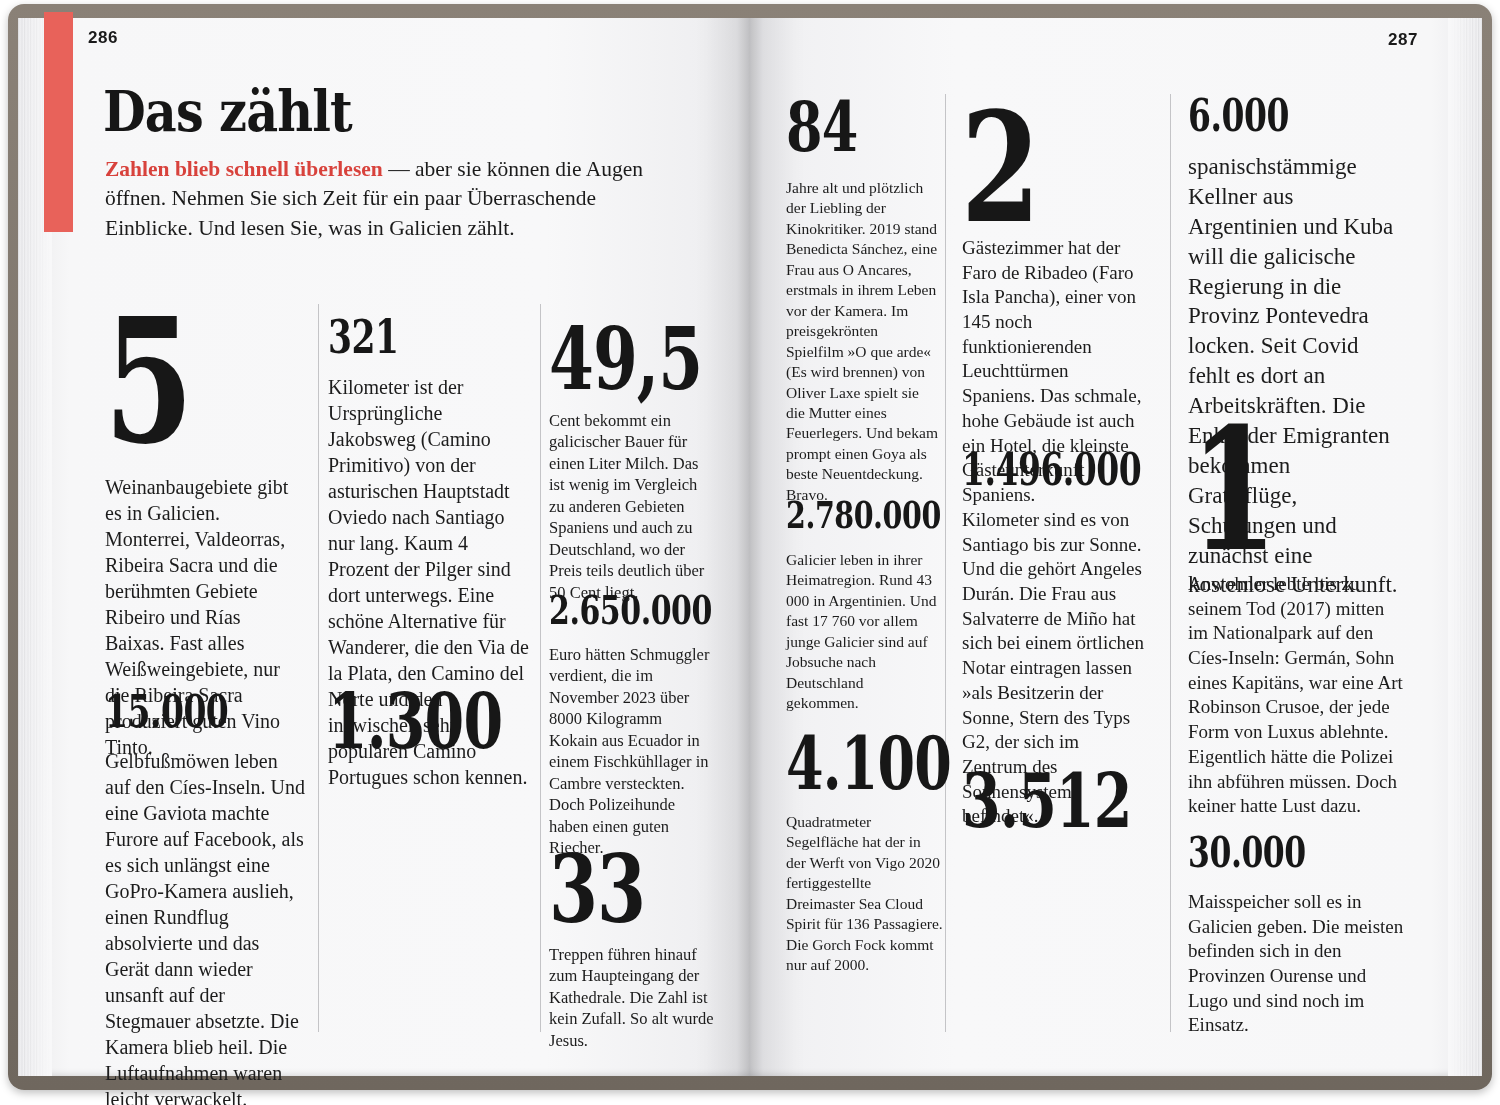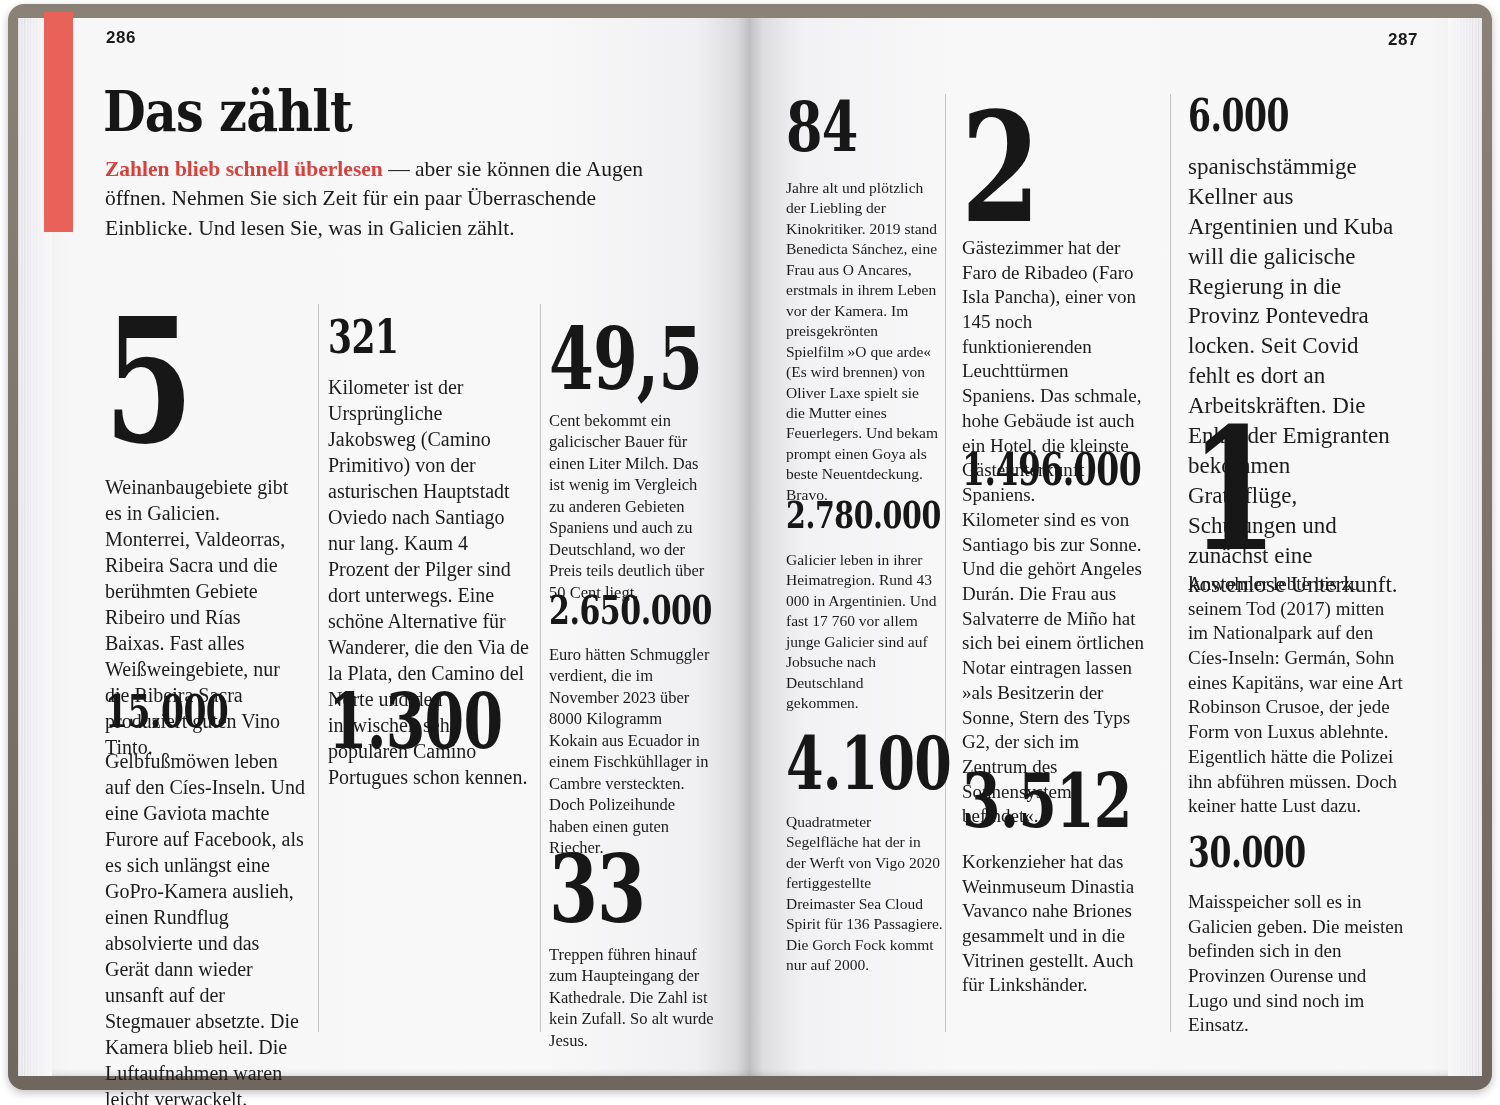--- a/index.html
+++ b/index.html
@@ -60,21 +60,21 @@
 
   <div class="page page-left">
     <div class="edge-stack left"></div>
   </div>
   <div class="page page-right">
     <div class="edge-stack right"></div>
   </div>
 
   <div class="red-bar" style="background: rgb(232, 98, 90);"></div>
 
-  <div class="pagenum" style="left:106px; top:28px;">286</div>
+  <div class="pagenum" style="left:88px; top:28px;">286</div>
   <div class="title" style="left:103px; top:78px;">Das zählt</div>
   <div class="intro" style="left:105px; top:155px; width:580px;">
     <span class="lead" style="color: rgb(216, 66, 60);">Zahlen blieb schnell überlesen</span><span> — aber sie können die Augen öffnen. Nehmen Sie sich Zeit für ein paar Überraschende Einblicke. Und lesen Sie, was in Galicien zählt.</span>
   </div>
 
   <div class="vrule" style="left:318px; top:304px; height:728px;"></div>
   <div class="vrule" style="left:540px; top:304px; height:728px;"></div>
 
   <div class="num" style="left:104px; top:296px; font-size:172px;">5</div>
   <div class="txt" style="left:105px; top:474px; width:198px; font-size:20px;">Weinanbaugebiete gibt es in Galicien. Monterrei, Valdeorras, Ribeira Sacra und die berühmten Gebiete Ribeiro und Rías Baixas. Fast alles Weißweingebiete, nur die Ribeira Sacra produziert guten Vino Tinto.</div>
@@ -102,21 +102,20 @@
   <div class="num" style="left:786px; top:496px; font-size:38px;">2.780.000</div>
   <div class="txt" style="left:786px; top:550px; width:153px; font-size:15.5px; line-height:1.32;">Galicier leben in ihrer Heimatregion. Rund 43 000 in Argentinien. Und fast 17 760 vor allem junge Galicier sind auf Jobsuche nach Deutschland gekommen.</div>
   <div class="num" style="left:786px; top:728px; font-size:72px;">4.100</div>
   <div class="txt" style="left:786px; top:812px; width:157px; font-size:15.5px; line-height:1.32;">Quadratmeter Segelfläche hat der in der Werft von Vigo 2020 fertiggestellte Dreimaster Sea Cloud Spirit für 136 Passagiere. Die Gorch Fock kommt nur auf 2000.</div>
 
   <div class="num" style="left:961px; top:92px; font-size:152px;">2</div>
   <div class="txt" style="left:962px; top:236px; width:182px; font-size:19px;">Gästezimmer hat der Faro de Ribadeo (Faro Isla Pancha), einer von 145 noch funktionierenden Leuchttürmen Spaniens. Das schmale, hohe Gebäude ist auch ein Hotel, die kleinste Gästeunterkunft Spaniens.</div>
   <div class="num" style="left:962px; top:448px; font-size:44px;">1.496.000</div>
   <div class="txt" style="left:962px; top:508px; width:184px; font-size:19px;">Kilometer sind es von Santiago bis zur Sonne. Und die gehört Angeles Durán. Die Frau aus Salvaterre de Miño hat sich bei einem örtlichen Notar eintragen lassen »als Besitzerin der Sonne, Stern des Typs G2, der sich im Zentrum des Sonnensystems befindet«.</div>
   <div class="num" style="left:962px; top:764px; font-size:74px;">3.512</div>
-  <div class="txt" style="left:962px; top:850px; width:186px; font-size:19px;">Korkenzieher hat das Weinmuseum Dinastia Vavanco nahe Briones gesammelt und in die Vitrinen gestellt. Auch für Linkshänder.</div>
 
   <div class="num" style="left:1188px; top:94px; font-size:44px;">6.000</div>
   <div class="txt" style="left:1188px; top:152px; width:216px; font-size:23px;">spanischstämmige Kellner aus Argentinien und Kuba will die galicische Regierung in die Provinz Pontevedra locken. Seit Covid fehlt es dort an Arbeitskräften. Die Enkel der Emigranten bekommen Gratisflüge, Schulungen und zunächst eine kostenlose Unterkunft.</div>
   <div class="num" style="left:1190px; top:406px; font-size:168px;">1</div>
   <div class="txt" style="left:1188px; top:572px; width:216px; font-size:19px;">Anwohner lebte bis zu seinem Tod (2017) mitten im Nationalpark auf den Cíes-Inseln: Germán, Sohn eines Kapitäns, war eine Art Robinson Crusoe, der jede Form von Luxus ablehnte. Eigentlich hätte die Polizei ihn abführen müssen. Doch keiner hatte Lust dazu.</div>
   <div class="num" style="left:1188px; top:832px; font-size:42px;">30.000</div>
   <div class="txt" style="left:1188px; top:890px; width:216px; font-size:19px;">Maisspeicher soll es in Galicien geben. Die meisten befinden sich in den Provinzen Ourense und Lugo und sind noch im Einsatz.</div>
 
   <div class="spine-shadow"></div>
 </div>

